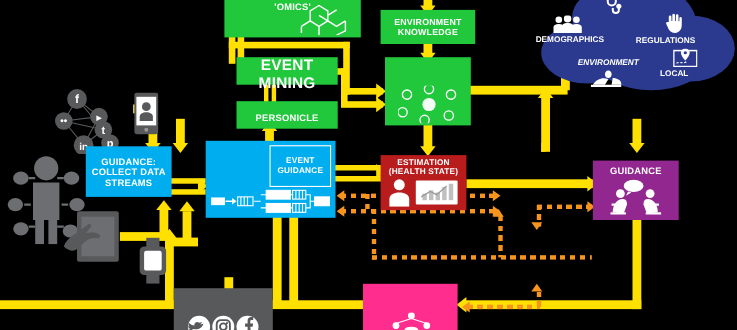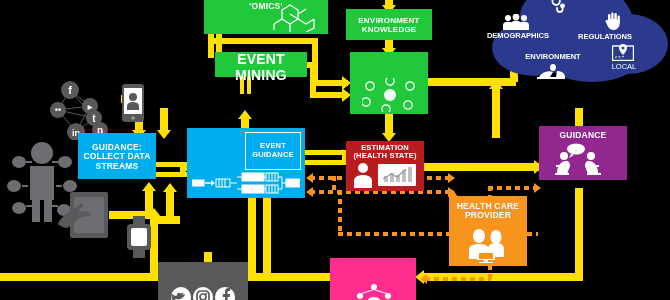--- a/index.html
+++ b/index.html
@@ -186,23 +186,23 @@
   </div>
   <div class="cloud" style="left:578px;top:32px;width:70px;font-size:7.5px;font-weight:bold;color:#fff;">REGULATIONS</div>
 
   <div class="cloud" style="left:612px;top:44px;width:22px;height:17px;">
     <svg class="ico" width="22" height="17" viewBox="0 0 22 17">
       <rect x="0.5" y="2" width="21" height="14.5" fill="none" stroke="#fff" stroke-width="1.4"></rect>
       <path fill="#fff" d="M11 0a4 4 0 0 0-4 4c0 3 4 7 4 7s4-4 4-7a4 4 0 0 0-4-4zm0 5.4A1.5 1.5 0 1 1 12.5 4 1.5 1.5 0 0 1 11 5.4z"></path>
       <path d="M3 13.5c3-2 6 1 9-1.5" stroke="#fff" stroke-width="1" fill="none" stroke-dasharray="2 1.6"></path>
     </svg>
   </div>
-  <div class="cloud" style="left:600px;top:62px;width:48px;font-size:7.5px;font-weight:normal;color:#fff;text-align:center;">LOCAL</div>
-
-  <div class="cloud" style="left:508px;top:52px;width:90px;font-size:7.5px;font-weight:bold;color:#fff;text-align:center;">ENVIRONMENT</div>
+  <div class="cloud" style="left:600px;top:62px;width:48px;font-size:7.5px;font-weight:bold;color:#fff;">LOCAL</div>
+
+  <div class="cloud" style="left:508px;top:52px;width:90px;font-size:7.5px;font-weight:bold;color:#fff;text-align:center;font-style:italic;">ENVIRONMENT</div>
   <div class="cloud" style="left:537px;top:62px;width:28px;height:17px;">
     <svg class="ico" width="28" height="17" viewBox="0 0 28 17">
       <g fill="#fff">
         <path d="M0 15h28v2H0z"></path>
         <path d="M2 15c3-5 9-7 14-5l-3 5z"></path>
         <path d="M16 2c2 0 3 1.6 3 3.4S18 9 16 9s-3-1.8-3-3.6S14 2 16 2z"></path>
         <path d="M20 9c4 0 8 2 8 6h-9z"></path>
       </g>
     </svg>
   </div>
@@ -215,20 +215,23 @@
         <path d="M22 10l8 5"></path>
       </g>
     </svg>
 
   </div>
 
   <div class="node green" style="left:215px;top:52px;width:92px;height:25px;font-size:14px;justify-content:center;">
     <div class="lbl" style="padding-top:7px;">EVENT MINING</div>
   </div>
 
+  <div class="node green" style="left:215px;top:92px;width:92px;height:25px;font-size:8.5px;justify-content:center;">
+    <div class="lbl" style="padding-top:7px;">PERSONICLE</div>
+  </div>
 
   <div class="node green" style="left:346px;top:9px;width:86px;height:31px;font-size:8px;justify-content:center;">
     <div class="lbl">ENVIRONMENT KNOWLEDGE</div>
   </div>
 
   <div class="node green" style="left:350px;top:52px;width:78px;height:62px;font-size:8.5px;">
     <svg class="ico" style="position:absolute;left:12px;top:26px;" width="56" height="34" viewBox="0 0 56 34">
       <g fill="#fff">
         <circle cx="28" cy="17" r="6" opacity="0.95"></circle>
         <circle cx="8" cy="8" r="4.2" fill="none" stroke="#fff" stroke-width="1.2"></circle>
@@ -281,39 +284,22 @@
         <rect x="32" y="14" width="4" height="6"></rect>
         <rect x="38" y="11" width="4" height="9"></rect>
         <rect x="44" y="13" width="4" height="7"></rect>
         <rect x="50" y="8" width="4" height="12"></rect>
         <rect x="56" y="5" width="4" height="15"></rect>
       </g>
       <path d="M31 17l8-5 6 3 9-8" stroke="#9a9a9a" stroke-width="1.2" fill="none"></path>
     </svg>
   </div>
 
-  <div class="node orange" style="left:449px;top:196px;width:78px;height:70px;font-size:8.5px;">
-    <div class="lbl" style="padding-top:6px;">HEALTH CARE PROVIDER</div>
-    <svg class="ico" style="position:absolute;left:16px;bottom:3px;" width="48" height="34" viewBox="0 0 48 34">
-      <g fill="#fff">
-        <ellipse cx="14" cy="7" rx="6" ry="7"></ellipse>
-        <path d="M4 30v-9c0-4 4-6 10-6s10 2 10 6v9z"></path>
-        <ellipse cx="31" cy="8" rx="5.5" ry="7"></ellipse>
-        <path d="M23 28v-8c0-4 3-6 8-6s8 2 8 6v8z"></path>
-        <rect x="12" y="22" width="18" height="9" rx="1"></rect>
-        <rect x="19" y="31" width="4" height="3"></rect>
-        <rect x="14" y="33" width="14" height="1.6"></rect>
-      </g>
-      <g fill="#F7941E">
-        <rect x="14" y="24" width="14" height="6"></rect>
-      </g>
-    </svg>
-  </div>
-
-  <div class="node purple" style="left:539px;top:126px;width:88px;height:54px;font-size:8.5px;">
+
+  <div class="node purple" style="left:539px;top:146px;width:78px;height:54px;font-size:8.5px;">
     <div class="lbl" style="padding-top:5px;">GUIDANCE</div>
     <svg class="ico" style="position:absolute;left:12px;bottom:3px;" width="56" height="34" viewBox="0 0 56 34">
       <g fill="#fff">
         <ellipse cx="25" cy="6" rx="9" ry="5.5"></ellipse>
         <path d="M20 11l-2 4 5-3z"></path>
         <circle cx="13" cy="13" r="4"></circle>
         <path d="M6 30c0-7 4-12 9-12 3 0 4 2 4 5l-3 8z"></path>
         <rect x="4" y="30" width="14" height="2"></rect>
         <path d="M5 22h9v2H5z"></path>
         <circle cx="40" cy="13" r="4"></circle>

